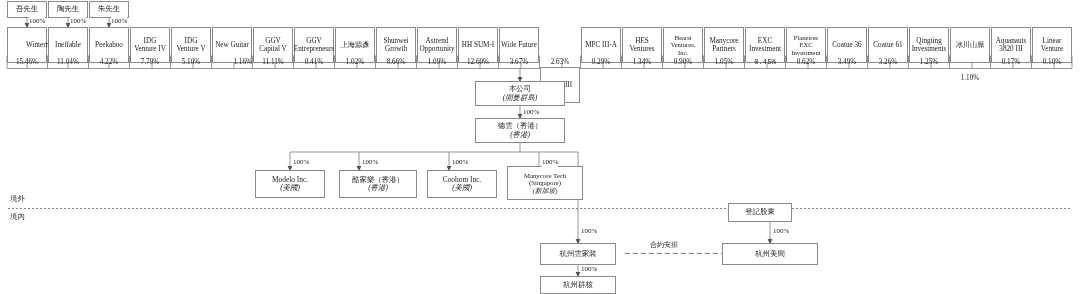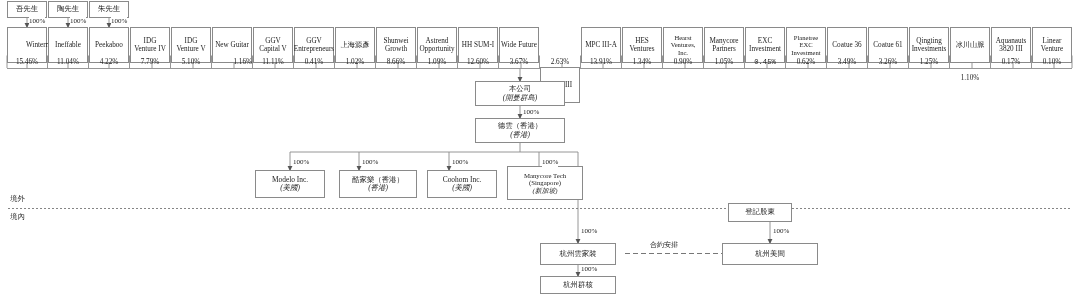--- a/index.html
+++ b/index.html
@@ -287,21 +287,21 @@
 <div class="pctcell" style="left:171px;top:56px;width:40px;">5.10%</div>
 <div class="pctcell" style="left:212px;top:56px;width:40px;text-align:right;">1.16%</div>
 <div class="pctcell" style="left:253px;top:56px;width:40px;">11.11%</div>
 <div class="pctcell" style="left:294px;top:56px;width:40px;">0.41%</div>
 <div class="pctcell" style="left:335px;top:56px;width:40px;">1.02%</div>
 <div class="pctcell" style="left:376px;top:56px;width:40px;">8.66%</div>
 <div class="pctcell" style="left:417px;top:56px;width:40px;">1.09%</div>
 <div class="pctcell" style="left:458px;top:56px;width:40px;">12.60%</div>
 <div class="pctcell" style="left:499px;top:56px;width:40px;">3.67%</div>
 <div class="pctcell" style="left:540px;top:56px;width:40px;">2.63%</div>
-<div class="pctcell" style="left:581px;top:56px;width:40px;">13.91%</div>
+<div class="pctcell" style="left:581px;top:56px;width:40px;">0.29%</div>
 <div class="pctcell" style="left:622px;top:56px;width:40px;">1.34%</div>
 <div class="pctcell" style="left:663px;top:56px;width:40px;">0.90%</div>
 <div class="pctcell" style="left:704px;top:56px;width:40px;">1.05%</div>
 <div class="pctcell" style="left:745px;top:56px;width:40px;font-family:Liberation Mono, monospace;">0.45%</div>
 <div class="pctcell" style="left:786px;top:56px;width:40px;">0.62%</div>
 <div class="pctcell" style="left:827px;top:56px;width:40px;">3.49%</div>
 <div class="pctcell" style="left:868px;top:56px;width:40px;">3.26%</div>
 <div class="pctcell" style="left:909px;top:56px;width:40px;">1.25%</div>
 <div class="pctcell" style="left:950px;top:56px;width:40px;margin-top:16px;">1.10%</div>
 <div class="pctcell" style="left:991px;top:56px;width:40px;">0.17%</div>

